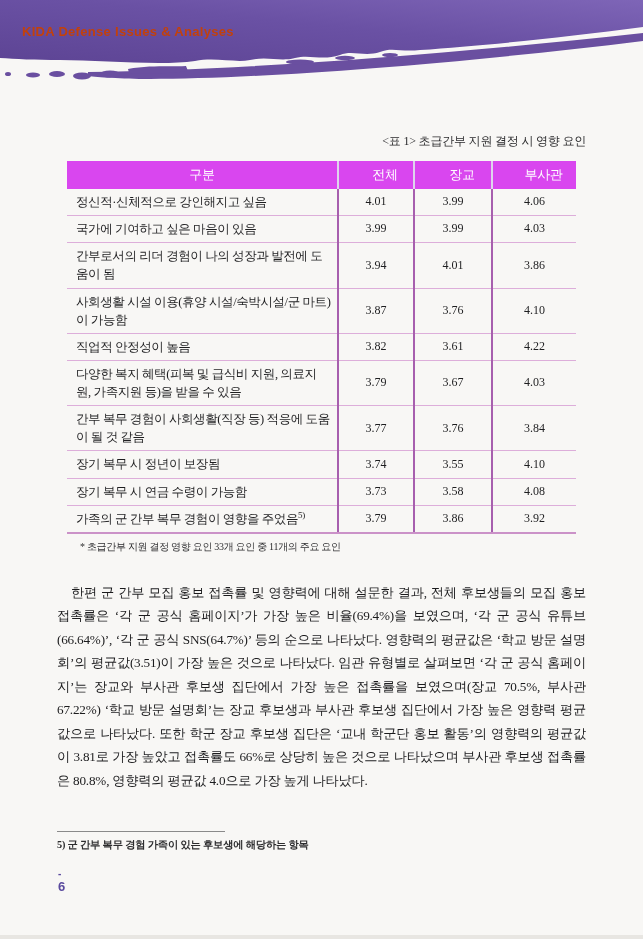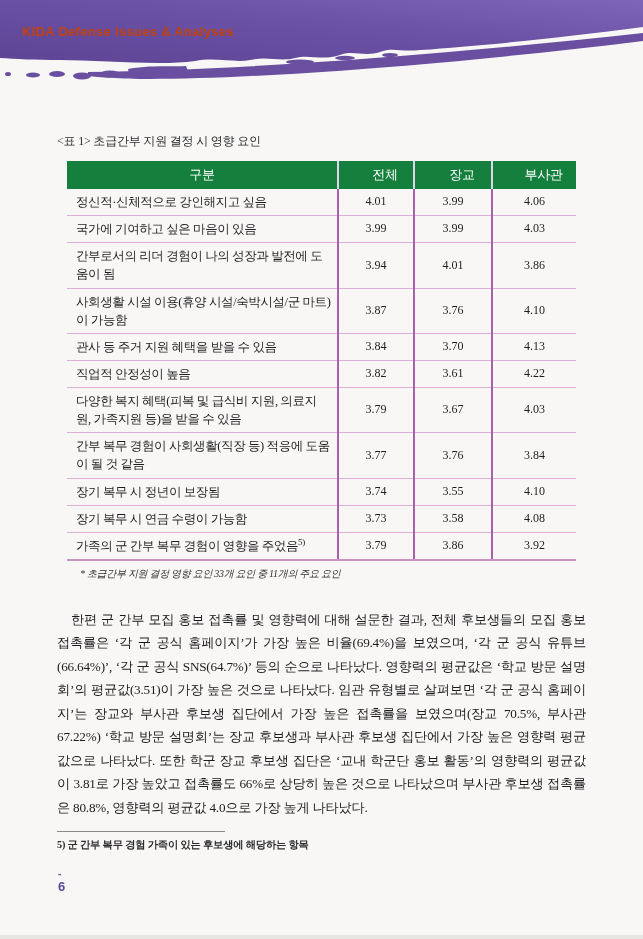--- a/index.html
+++ b/index.html
@@ -23,33 +23,33 @@
   .brand {
     position:absolute; top:24px; left:22px;
     font-family:"Liberation Sans","DejaVu Sans",sans-serif;
     font-weight:bold;
     font-size:13px; letter-spacing:.3px;
     color:#c2410c;
   }
   
   .content { position:absolute; top:133px; left:57px; width:529px; }
   .tbl-caption {
-    text-align:left;
+    text-align:right;
     font-size:12px; letter-spacing:-0.2px;
     color:#2a2a2c;
     margin-bottom:11px;
   }
   table.factors {
     width:509px; margin:0 auto;
     border-collapse:collapse;
     table-layout:fixed;
     font-size:12.5px;
   }
   table.factors th {
-    background:#15803d; color:#ffffff;
+    background:#d946ef; color:#ffffff;
     font-weight:normal; font-size:13px;
     padding:5px 2px; text-align:center;
     letter-spacing:-0.3px;
   }
   table.factors th + th { border-left:2px solid #ded4ec;padding-left:20px; }
   table.factors td {
     padding:4px 6px 4px 9px;
     line-height:1.45;
     border-bottom:1px solid #ddaeda;
     letter-spacing:-0.4px;
@@ -59,21 +59,20 @@
     text-align:center; padding:4px 2px;
     border-left:2px solid #a75fae;
     font-size:12px; letter-spacing:0;margin-left:16px;
   }
   table.factors sup { font-size:9px; vertical-align:super; line-height:0; }
   .tbl-note {
     width:509px; margin:6px auto 8px;
     font-size:10px; color:#2e2e30;
     letter-spacing:-0.3px;
     padding-left:13px;
-    font-style:italic;
   }
   .body-par {
     margin-top:27px;
     font-size:13.2px; line-height:1.78;
     text-align:justify;
     text-indent:14px;
     color:#1b1b1d;
     letter-spacing:-0.2px;
   }
   
@@ -164,26 +163,20 @@
           <td class="val">4.01</td>
           <td class="val">3.86</td>
         </tr>
         <tr>
           <td>사회생활 시설 이용(휴양 시설/숙박시설/군 마트)이 가능함</td>
           <td class="val">3.87</td>
           <td class="val">3.76</td>
           <td class="val">4.10</td>
         </tr>
         <tr>
-          <td>관사 등 주거 지원 혜택을 받을 수 있음</td>
-          <td class="val">3.84</td>
-          <td class="val">3.70</td>
-          <td class="val">4.13</td>
-        </tr>
-        <tr>
           <td>직업적 안정성이 높음</td>
           <td class="val">3.82</td>
           <td class="val">3.61</td>
           <td class="val">4.22</td>
         </tr>
         <tr>
           <td>다양한 복지 혜택(피복 및 급식비 지원, 의료지원, 가족지원 등)을 받을 수 있음</td>
           <td class="val">3.79</td>
           <td class="val">3.67</td>
           <td class="val">4.03</td>

